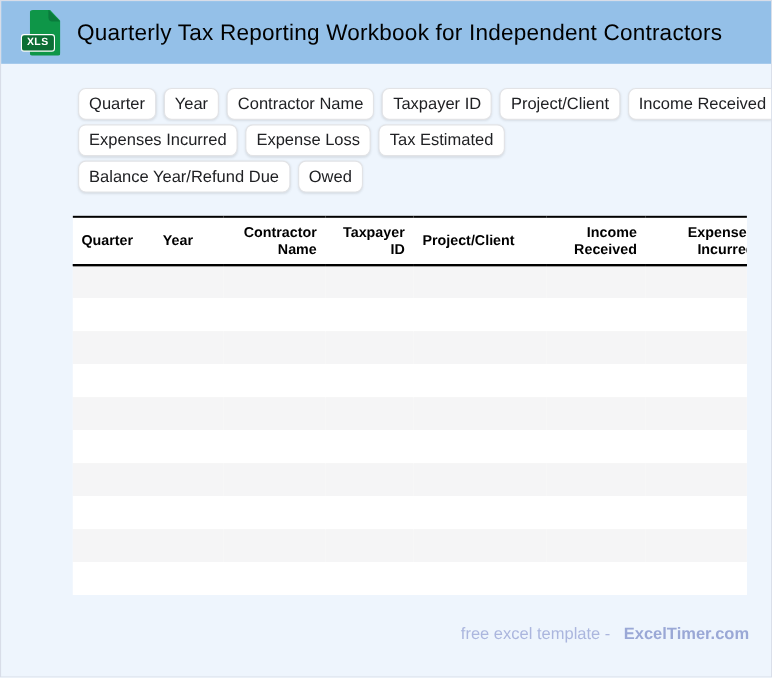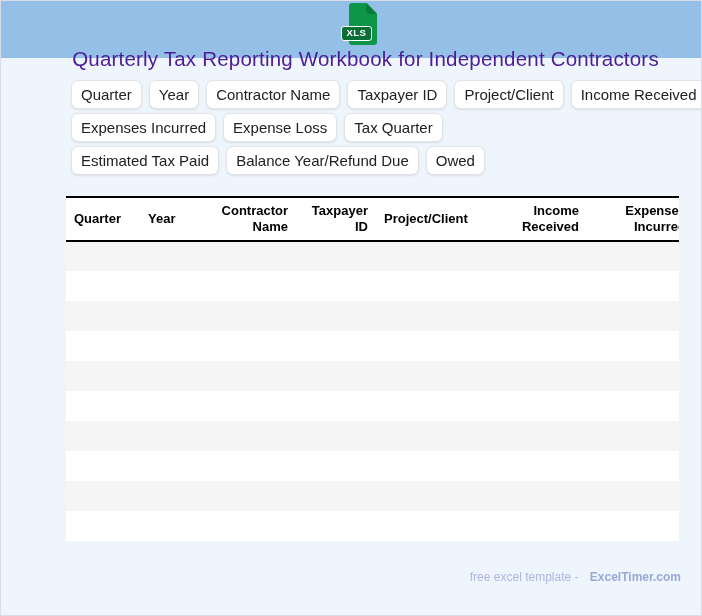--- a/index.html
+++ b/index.html
@@ -14,21 +14,20 @@
     position: relative;
   }
 
   
   .titlebar {
     height: 57px;
     background: #94c0e8;
     display: flex;
     align-items: center;
     padding-left: 16px;
-    flex-direction: column;
   }
   .xls-icon { position: relative; width: 40px; height: 46px; flex: 0 0 auto; }
   .xls-doc {
     position: absolute; left: 10px; top: 2px;
     width: 28px; height: 42px;
     background: #0e9648;
     border-radius: 3px;
     clip-path: polygon(0 0, 64% 0, 100% 25%, 100% 100%, 0 100%);
   }
   .xls-fold {
@@ -42,21 +41,21 @@
     position: absolute; left: 2px; bottom: 6px;
     background: #0b6e35;
     color: #ffffff;
     font-size: 9.5px; font-weight: bold; letter-spacing: .4px;
     padding: 1.5px 4.5px;
     border: 1.5px solid #ffffff;
     border-radius: 3px;
     line-height: 1.1;
   }
   .page-title {
-    color: #4c1d95;
+    color: #000000;
     font-size: 20.5px;
     font-weight: 500;
     margin-left: 13px;
     letter-spacing: .2px;
     white-space: nowrap;
   }
 
   
   .chips {
     margin: 22px 12px 0 70px;
@@ -108,21 +107,21 @@
   table.sheet th.al-left, table.sheet td.al-left { text-align: left; }
   table.sheet th.al-right, table.sheet td.al-right { text-align: right; }
   table.sheet tbody td { height: 30px; padding: 0 8px; font-size: 13px; }
   table.sheet tbody tr:nth-child(odd) td { background: #f5f5f6; }
   table.sheet tbody tr:nth-child(even) td { background: #ffffff; }
 
   
   .footer {
     margin: 27px 20px 0 0;
     text-align: right;
-    font-size: 12px;
+    font-size: 15px;
     line-height: 18px;
   }
   .footer .label { color: #abb6de; font-weight: 400; }
   .footer .brand { color: #9aa8d6; font-weight: bold; margin-left: 8px; text-decoration: none; }
 </style>
 </head>
 <body>
 
 <div class="page">
 
@@ -140,24 +139,23 @@
         <button class="chip">Quarter</button>
         <button class="chip">Year</button>
         <button class="chip">Contractor Name</button>
         <button class="chip">Taxpayer ID</button>
         <button class="chip">Project/Client</button>
         <button class="chip">Income Received</button>
       </div>
       <div class="chip-row">
         <button class="chip">Expenses Incurred</button>
         <button class="chip">Expense Loss</button>
-        <button class="chip">Tax Quarter</button>
+        <button class="chip">Tax Estimated</button>
       </div>
       <div class="chip-row">
-        <button class="chip">Estimated Tax Paid</button>
         <button class="chip">Balance Year/Refund Due</button>
         <button class="chip">Owed</button>
       </div>
     </div>
 
   <div class="table-clip">
     <table class="sheet">
       <colgroup>
           <col style="width: 74px;">
           <col style="width: 63px;">

